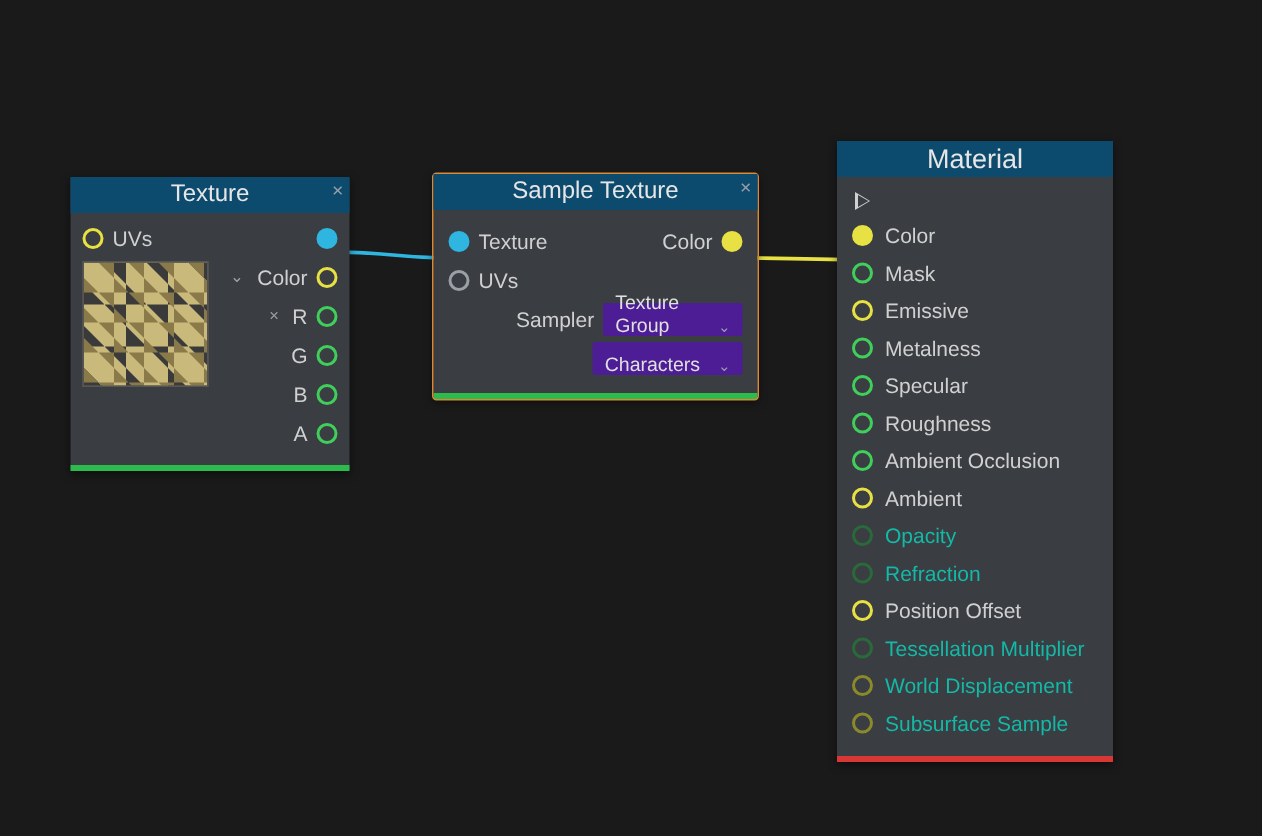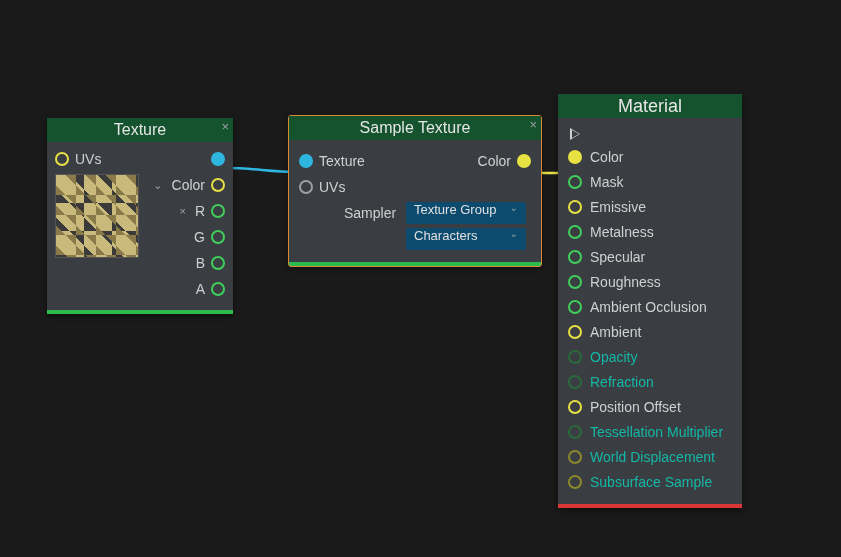--- a/index.html
+++ b/index.html
@@ -24,21 +24,21 @@
     position: absolute;
     background: #3a3d42;
     border-radius: 2px;
     box-shadow: 0 2px 6px rgba(0,0,0,0.5);
     z-index: 2;
   }
   .node.selected {
     outline: 1px solid #d98a36;
   }
   .node-title {
-    background: #14532d;
+    background: #0c4a6e;
     height: 24px;
     line-height: 24px;
     font-size: 16px;
     color: #e6e6e6;
     text-align: center;
     position: relative;
   }
   .close-btn {
     position: absolute;
     right: 4px;
@@ -164,24 +164,24 @@
     font-size: 11px;
     color: #bbb;
   }
   .sampler-label {
     width: 56px;
     text-align: left;
     font-size: 14px;
     margin-left: 45px;
   }
   .dropdown {
-    background: #0c4a6e;
+    background: #4c1d95;
     height: 22px;
     display: flex;
-    align-items: flex-start;
+    align-items: flex-end;
     justify-content: space-between;
     padding: 0 8px;
     font-size: 13px;
     color: #e0e0e0;
     border-radius: 2px;
     cursor: pointer;
     gap: 8px;
     width: 120px;
   }
   .dropdown .chev {
@@ -279,21 +279,21 @@
       </div>
       <div class="tex-out-row">
         <span>A</span>
         <span class="port ring green"></span>
       </div>
     </div>
   </div>
   <div class="node-footer footer-green"></div>
 </div>
 
-<div class="node selected" style="left:289px; top:116px; width:252px;">
+<div class="node selected" style="left:289px; top:116px; width:216px;">
   <div class="node-title">
     <span>Sample Texture</span>
     <span class="close-btn">×</span>
   </div>
   <div class="st-body">
     <div class="st-row">
       <span class="port solid cyan"></span>
       <span>Texture</span>
       <div class="out-group">
         <span>Color</span>

